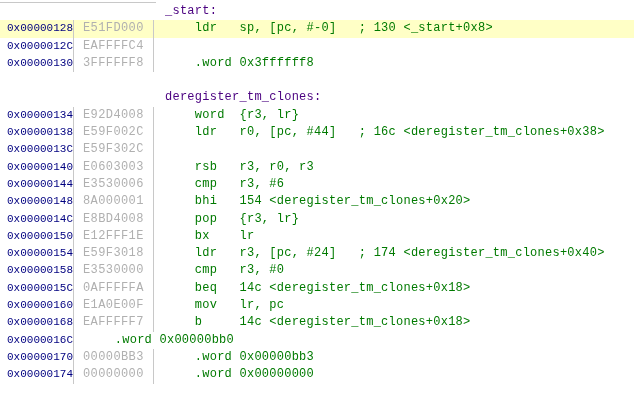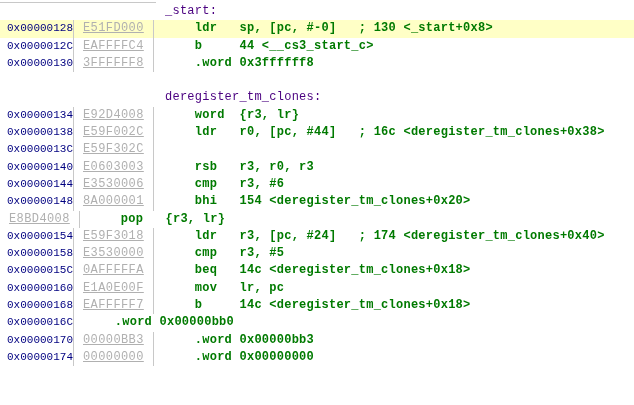--- a/index.html
+++ b/index.html
@@ -37,27 +37,26 @@
     color: var(--address, #000080);
     margin-top: 44px;
   }
   .code {
     width: 80px;
     border-right: 1px solid var(--grid-line, #c8c8c8);
     padding-left: 9px;
     font-size: 12px;
     letter-spacing: 0.4px;
     color: var(--opcode, #b0b0b0);
-    text-decoration: underline;
   }
   .dis {
     flex: 1;
     padding-left: 11px;
     font-size: 12px;
-    font-weight: bold;
+    font-weight: normal;
     letter-spacing: 0.25px;
     color: var(--instruction, #007a00);
   }
   .dis.label {
     font-weight: normal;
     color: var(--label, #4a0080);
   }
 </style>
 </head>
 <body>
@@ -73,21 +72,20 @@
 
   <div class="row hl">
     <span class="cell addr">0x00000128</span>
     <span class="cell code">E51FD000</span>
     <span class="cell dis">    ldr   sp, [pc, #-0]   ; 130 &lt;_start+0x8&gt;</span>
   </div>
 
   <div class="row">
     <span class="cell addr">0x0000012C</span>
     <span class="cell code">EAFFFFC4</span>
-    <span class="cell dis">    b     44 &lt;__cs3_start_c&gt;</span>
   </div>
 
   <div class="row">
     <span class="cell addr">0x00000130</span>
     <span class="cell code">3FFFFFF8</span>
     <span class="cell dis">    .word 0x3ffffff8</span>
   </div>
 
   <div class="row">
     <span class="cell addr"></span>
@@ -130,35 +128,41 @@
     <span class="cell dis">    cmp   r3, #6</span>
   </div>
 
   <div class="row">
     <span class="cell addr">0x00000148</span>
     <span class="cell code">8A000001</span>
     <span class="cell dis">    bhi   154 &lt;deregister_tm_clones+0x20&gt;</span>
   </div>
 
   <div class="row">
+    <span class="cell addr">0x0000014C</span>
     <span class="cell code">E8BD4008</span>
     <span class="cell dis">    pop   {r3, lr}</span>
   </div>
 
+  <div class="row">
+    <span class="cell addr">0x00000150</span>
+    <span class="cell code">E12FFF1E</span>
+    <span class="cell dis">    bx    lr</span>
+  </div>
 
   <div class="row">
     <span class="cell addr">0x00000154</span>
     <span class="cell code">E59F3018</span>
     <span class="cell dis">    ldr   r3, [pc, #24]   ; 174 &lt;deregister_tm_clones+0x40&gt;</span>
   </div>
 
   <div class="row">
     <span class="cell addr">0x00000158</span>
     <span class="cell code">E3530000</span>
-    <span class="cell dis">    cmp   r3, #5</span>
+    <span class="cell dis">    cmp   r3, #0</span>
   </div>
 
   <div class="row">
     <span class="cell addr">0x0000015C</span>
     <span class="cell code">0AFFFFFA</span>
     <span class="cell dis">    beq   14c &lt;deregister_tm_clones+0x18&gt;</span>
   </div>
 
   <div class="row">
     <span class="cell addr">0x00000160</span>

